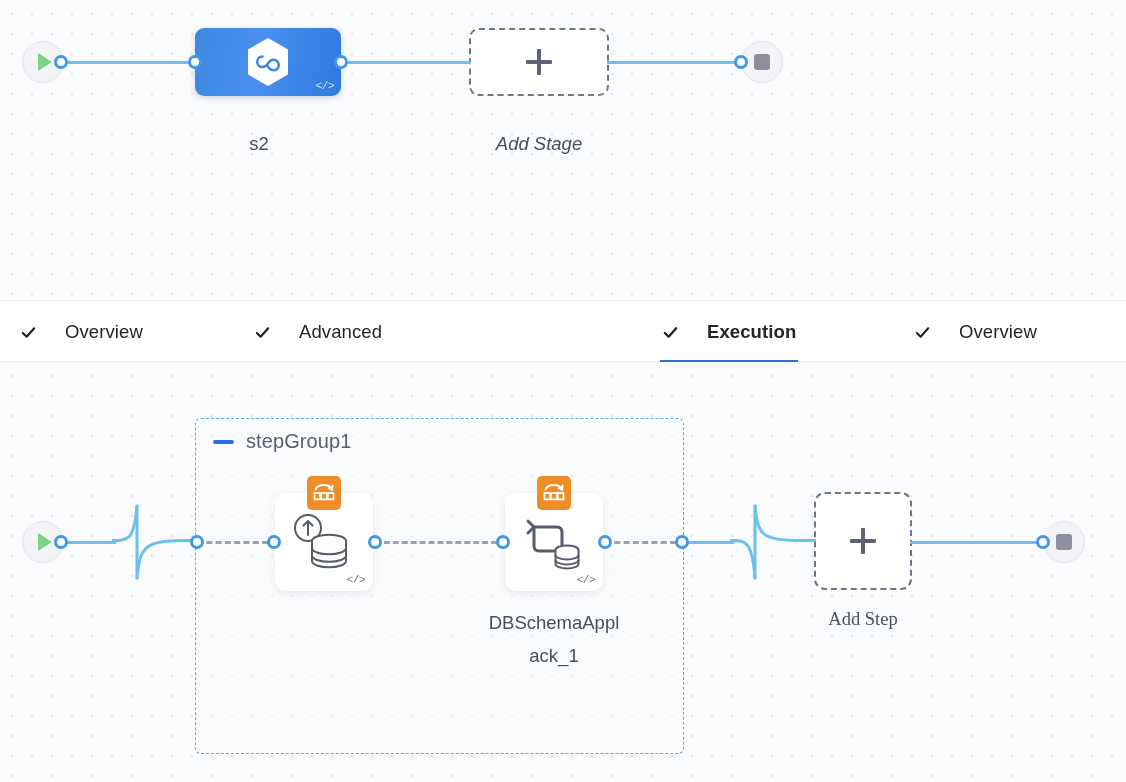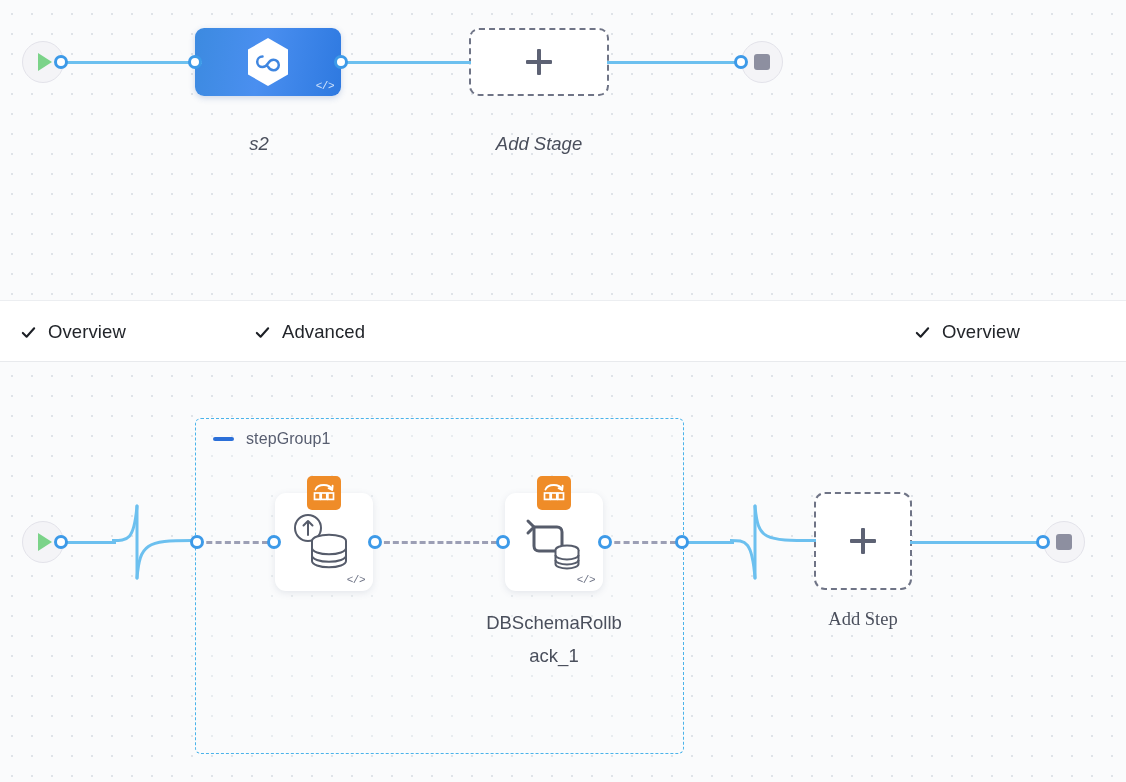--- a/index.html
+++ b/index.html
@@ -37,21 +37,21 @@
     background: #ffffff;
     border-top: 1px solid #eceef1;
     border-bottom: 1px solid #e8eaed;
     box-sizing: border-box;
   }
   .tab {
     position: absolute;
     top: 0; height: 62px;
     display: flex;
     align-items: center;
-    gap: 11px;
+    gap: 28px;
     padding: 0 2px;
     cursor: pointer;
     user-select: none;
   }
   .tab .tick {
     width: 17px; height: 17px;
     flex: none;
     display: block;
   }
   .tab .tab-label {
@@ -195,21 +195,21 @@
     gap: 12px;
     z-index: 7;
   }
   .collapse-icon {
     width: 21px; height: 4px;
     background: #2b6fd8;
     border-radius: 2px;
     cursor: pointer;
   }
   #group-title {
-    font-size: 16px;
+    font-size: 20px;
     color: #585e70;
     letter-spacing: .1px;
   }
 
   
   .step-card {
     position: absolute;
     width: 98px; height: 98px;
     border-radius: 11px;
     background: #ffffff;
@@ -253,21 +253,21 @@
 
     <div class="node" id="stage-s2">
       <svg class="hex" width="46" height="50" viewBox="0 0 46 50">
         <path d="M23 1 L43 12.5 L43 37.5 L23 49 L3 37.5 L3 12.5 Z" fill="#ffffff"></path>
         <path d="M17.5 19.5 a5.3 5.3 0 1 0 0 10.6 c3.2 0 4.6-2.2 5.5-3.7 c0.9-1.5 2.3-3.7 5.5-3.7 a5.3 5.3 0 1 1 0 10.6 c-3.2 0-4.6-2.2-5.5-3.7" fill="none" stroke="#3f86e0" stroke-width="2.5" stroke-linecap="round"></path>
       </svg>
       <span class="code-badge">&lt;/&gt;</span>
     </div>
     <div class="port" style="left:188px; top:55px;"></div>
     <div class="port" style="left:334px; top:55px;"></div>
-    <div class="node-label" style="left:179px; top:127px; width:160px;font-style:italic;">s2</div>
+    <div class="node-label" style="left:179px; top:127px; width:160px;">s2</div>
 
     <div class="link" style="left:341px; top:60.5px; width:130px;"></div>
 
     <div class="add-node" id="stage-add">
       <span class="plus"></span>
     </div>
     <div class="node-label" style="left:459px; top:127px; width:160px;font-style:italic;">Add Stage</div>
 
     <div class="link" style="left:607px; top:60.5px; width:140px;"></div>
 
@@ -282,20 +282,26 @@
       <svg class="tick" viewBox="0 0 18 18">
           <path d="M3 9.5 L7 13.5 L15 4.5" fill="none" stroke="#1c1f25" stroke-width="2.2" stroke-linecap="round" stroke-linejoin="round"></path>
         </svg>
       <span class="tab-label">Overview</span>
     </div>
     <div class="tab" style="left:252px;">
       <svg class="tick" viewBox="0 0 18 18">
           <path d="M3 9.5 L7 13.5 L15 4.5" fill="none" stroke="#1c1f25" stroke-width="2.2" stroke-linecap="round" stroke-linejoin="round"></path>
         </svg>
       <span class="tab-label">Advanced</span>
+    </div>
+    <div class="tab active" style="left:660px;">
+      <svg class="tick" viewBox="0 0 18 18">
+          <path d="M3 9.5 L7 13.5 L15 4.5" fill="none" stroke="#1c1f25" stroke-width="2.4" stroke-linecap="round" stroke-linejoin="round"></path>
+        </svg>
+      <span class="tab-label">Execution</span>
     </div>
     <div class="tab" style="left:912px;">
       <svg class="tick" viewBox="0 0 18 18">
           <path d="M3 9.5 L7 13.5 L15 4.5" fill="none" stroke="#1c1f25" stroke-width="2.2" stroke-linecap="round" stroke-linejoin="round"></path>
         </svg>
       <span class="tab-label">Overview</span>
     </div>
   </div>
 
   <div class="canvas" id="step-canvas">
@@ -360,21 +366,21 @@
       <svg class="step-glyph" width="66" height="62" viewBox="0 0 66 62">
         <path d="M13 14 L36 14 C39 14 41 16 41 19 L41 38 L18 38 C15 38 13 36 13 33 Z" fill="none" stroke="#565c6b" stroke-width="3" stroke-linejoin="round"></path>
         <path d="M13 14 L7 8 M13 14 L7 20" fill="none" stroke="#565c6b" stroke-width="3" stroke-linecap="round" stroke-linejoin="round"></path>
         <ellipse cx="46" cy="37" rx="11.5" ry="4.6" fill="#fff" stroke="#565c6b" stroke-width="2"></ellipse>
         <path d="M34.5 37 L34.5 51 C34.5 53.5 39.7 55.5 46 55.5 C52.3 55.5 57.5 53.5 57.5 51 L57.5 37" fill="#fff" stroke="#565c6b" stroke-width="2"></path>
         <path d="M34.5 42 C34.5 44.5 39.7 46.5 46 46.5 C52.3 46.5 57.5 44.5 57.5 42" fill="none" stroke="#565c6b" stroke-width="2"></path>
         <path d="M34.5 47 C34.5 49.5 39.7 51.5 46 51.5 C52.3 51.5 57.5 49.5 57.5 47" fill="none" stroke="#565c6b" stroke-width="2"></path>
       </svg>
       <span class="code-badge">&lt;/&gt;</span>
     </div>
-    <div class="node-label" style="left:469px; top:244px; width:170px;">DBSchemaRollb
+    <div class="node-label" style="left:469px; top:244px; width:170px;">DBSchemaAppl
 ack_1</div>
 
     <div class="port" style="left:598px; top:173px;"></div>
     <div class="link dashed" style="left:605px; top:178.5px; width:71px;"></div>
     <div class="port" style="left:675px; top:173px;"></div>
 
     <div class="link" style="left:682px; top:178.5px; width:52px;"></div>
     <svg class="sconn" style="left:730px; top:140px;" width="86" height="80" viewBox="0 0 86 80">
       <path d="M0 38.5 C16 38.5 22 38.5 25 76" fill="none" stroke="#6cc0ef" stroke-width="3" stroke-linecap="round"></path>
       <path d="M25 4 C28 38 34 38.5 86 38.5" fill="none" stroke="#6cc0ef" stroke-width="3" stroke-linecap="round"></path>

